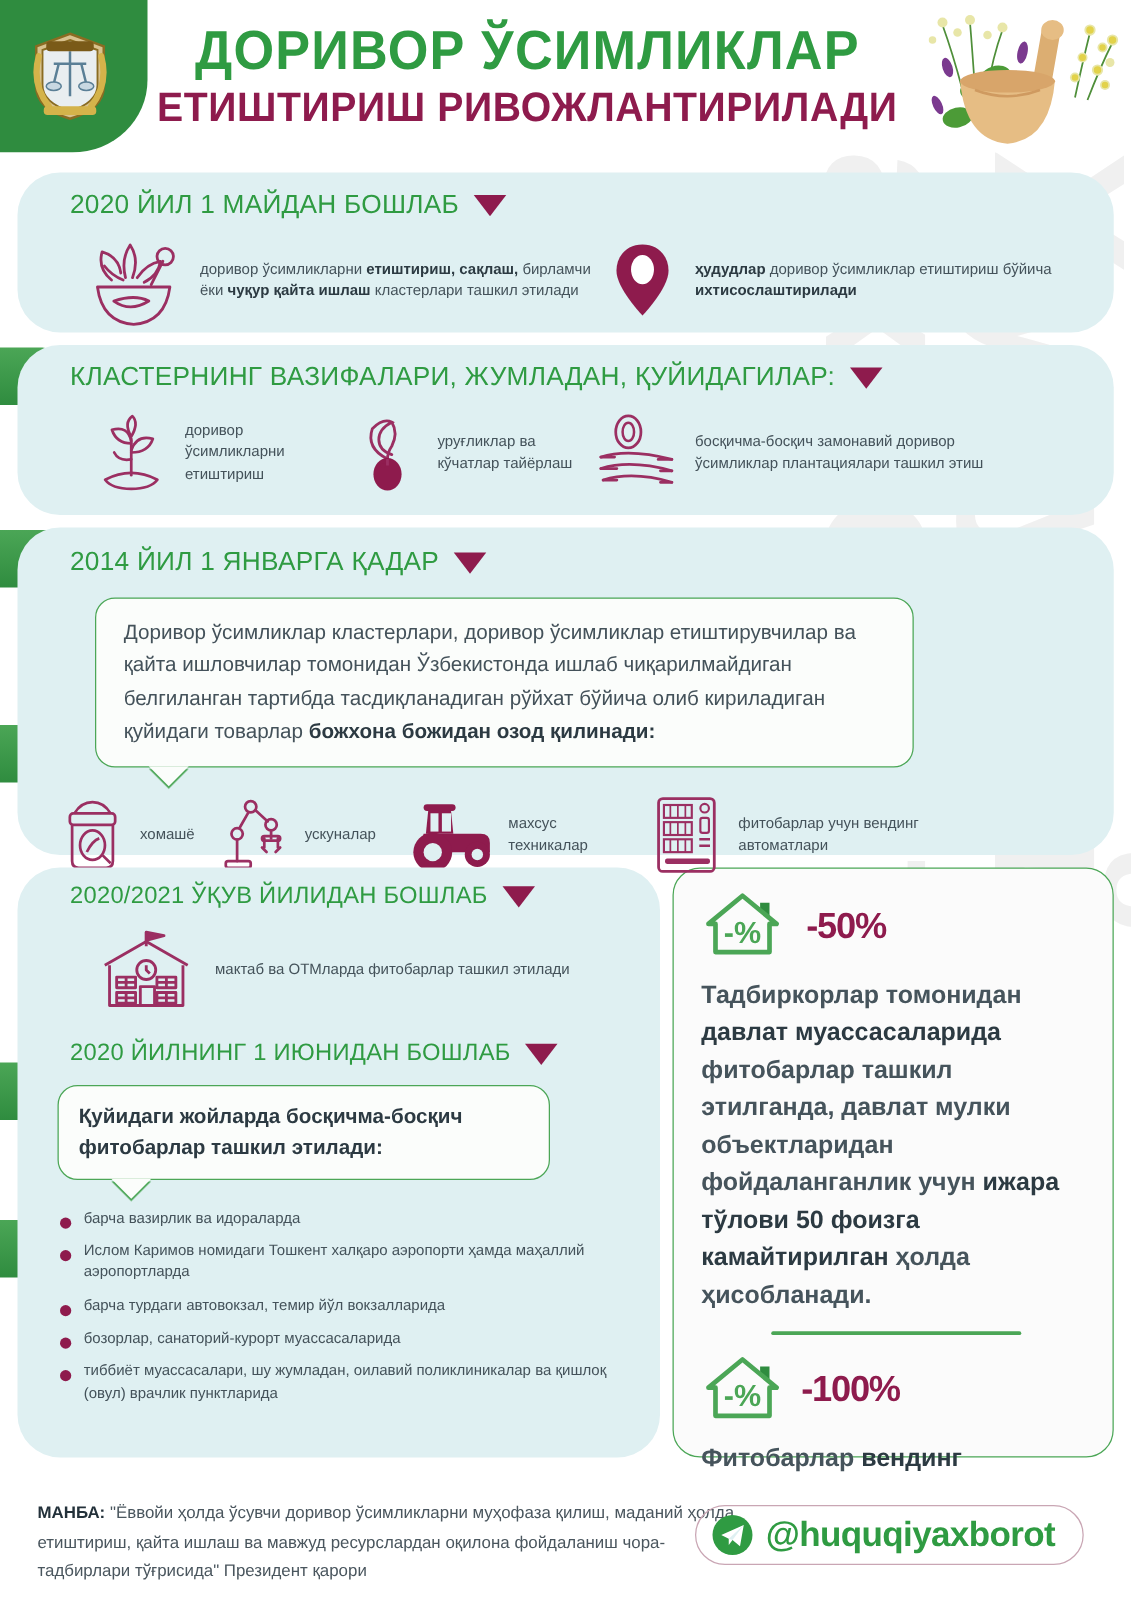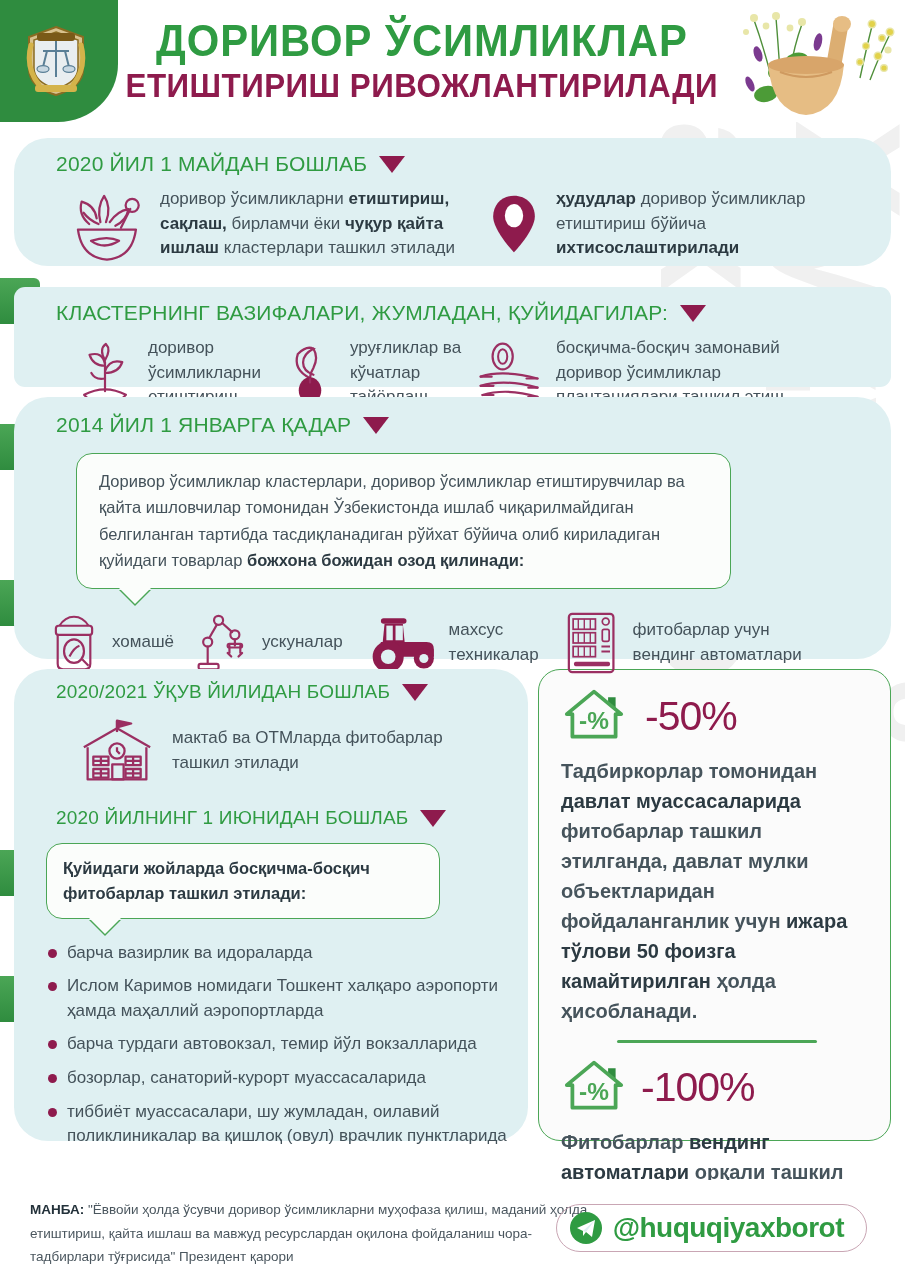--- a/index.html
+++ b/index.html
@@ -81,21 +81,21 @@
     font-size:21px; font-weight:normal; letter-spacing:.2px;
     display:flex; align-items:center; gap:12px;
     padding:14px 0 6px 42px;
     position:relative; z-index:4;
   }
   .caret { width:0;height:0;border-left:13px solid transparent;border-right:13px solid transparent;border-top:17px solid #8e1b4d; display:inline-block; }
 
   .row { display:flex; align-items:center; }
 
   .ic { flex:none; display:flex; align-items:center; justify-content:center; }
-  .txt { font-size:17px; line-height:1.45; color:#44525a; }
+  .txt { font-size:12px; line-height:1.45; color:#44525a; }
   .txt b { color:#2c3a42; }
 
   
   .bubble {
     position:relative;
     background:#fbfdfb;
     border:1.6px solid #4ba656;
     border-radius:16px;
     padding:14px 20px 14px 22px;
   }
@@ -112,21 +112,21 @@
   .bul { display:flex; gap:10px; margin-bottom:9px; align-items:flex-start; }
   .dot { width:9px;height:9px;border-radius:50%;background:#8e1b4d;margin-top:8px;flex:none; }
 
   
   .pcard {
     background:#fbfbfb;
     border:1.6px solid #4ba656;
     border-radius:22px;
     padding:16px 18px 16px 22px;
   }
-  .pbig { color:#8e1b4d; font-size:41px; font-weight:normal; letter-spacing:-1px; }
+  .pbig { color:#8e1b4d; font-size:29px; font-weight:bold; letter-spacing:-1px; }
   .ptxt { font-size:20px; line-height:1.5; color:#46545c; margin-top:10px;font-weight:bold; }
   .ptxt b { color:#2c3a42; }
   .divider { height:3px; background:#4ba656; width:200px; margin:14px auto; border-radius:2px; }
 
   
   .footer { position:absolute; left:0; bottom:0; width:905px; height:100px; background:#fff; z-index:6; }
   .src { position:absolute; left:30px; top:18px; width:560px; font-size:13.5px; line-height:1.75; color:#4a565e; }
   .src b { color:#23313a; }
   .tg {
     position:absolute; right:38px; top:24px;
@@ -246,21 +246,21 @@
       <div class="ic" style="width:72px;height:80px;">
         <svg viewBox="0 0 72 80" style="width:60px;height:76px;">
           <path d="M36 6 C21 6 11 17 11 31 C11 48 36 74 36 74 C36 74 61 48 61 31 C61 17 51 6 36 6 Z" fill="#8e1b4d"></path>
           <ellipse cx="36" cy="30" rx="11" ry="14" fill="#ffffff"></ellipse>
         </svg>
       </div>
       <div class="txt" style="width:290px;margin-left:6px;"><b>ҳудудлар</b> доривор ўсимликлар етиштириш бўйича <b>ихтисослаштирилади</b></div>
     </div>
   </div>
 
-  <div class="card" style="margin-top:21px;height:100px;border-radius:11px;">
+  <div class="card" style="margin-top:10px;height:136px;">
     <div class="sec-head">
       <span>КЛАСТЕРНИНГ ВАЗИФАЛАРИ, ЖУМЛАДАН, ҚУЙИДАГИЛАР:</span>
       <span class="caret"></span>
     </div>
     <div class="row" style="padding:4px 14px 0 58px;align-items:center;">
       <div class="ic" style="width:66px;height:76px;">
         <svg viewBox="0 0 66 76" style="width:60px;height:70px;">
           <g stroke="#9b2f62" stroke-width="2.4" fill="none" stroke-linecap="round" stroke-linejoin="round">
             <path d="M33 58 L33 26"></path>
             <path d="M33 30 Q20 30 16 18 Q30 14 33 28"></path>

